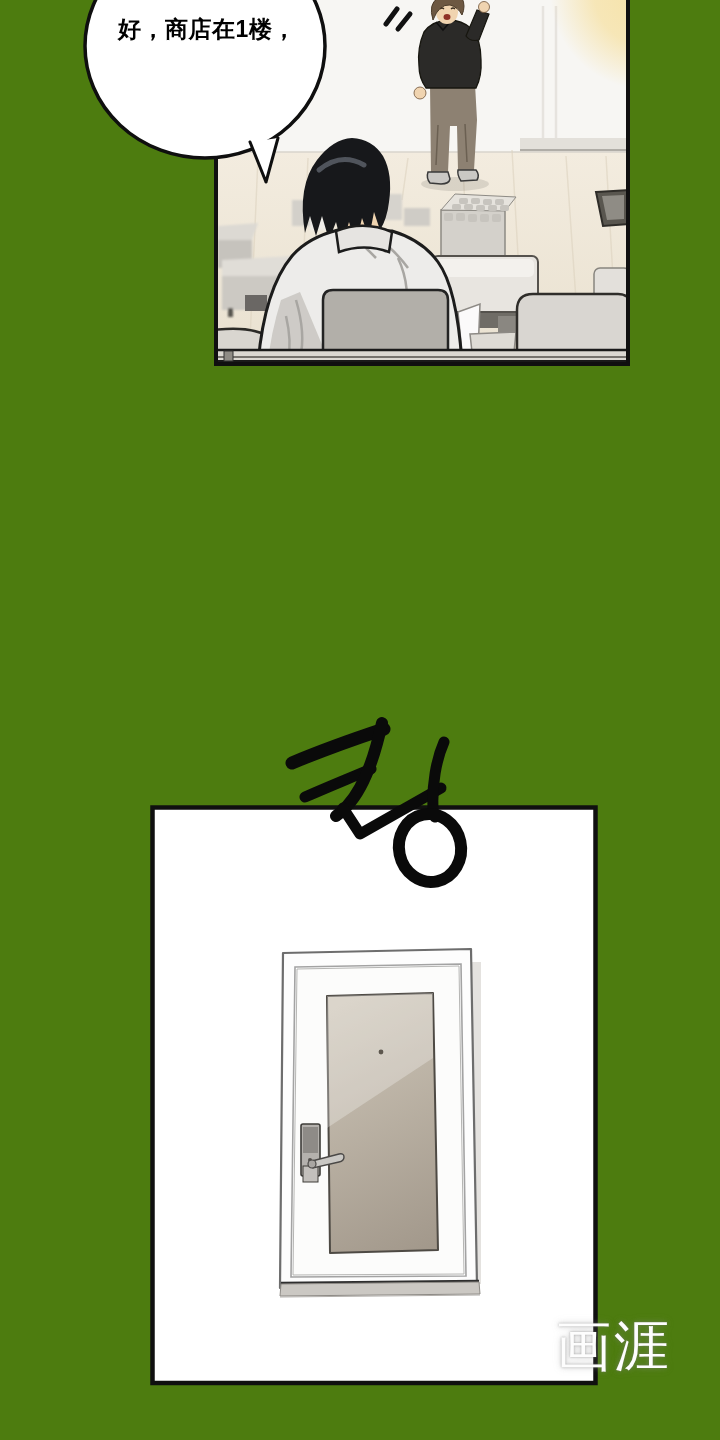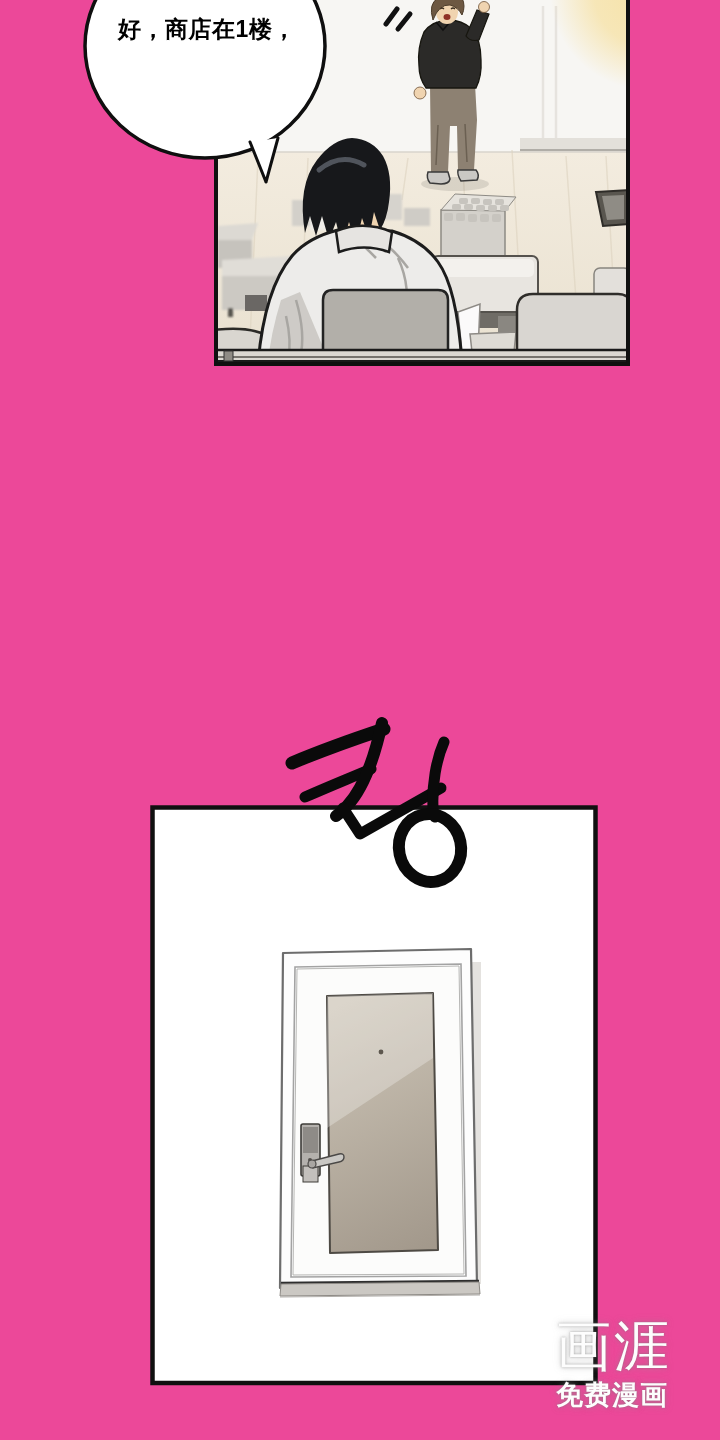--- a/index.html
+++ b/index.html
@@ -1,16 +1,16 @@
 <!DOCTYPE html>
 <html><head>
 <meta charset="utf-8">
 <style>
   html,body{margin:0;padding:0;background:#ffffff;}
-  .stage{position:relative;width:720px;height:1440px;background:#ec4899;overflow:hidden;
+  .stage{position:relative;width:720px;height:1440px;background:#4d7c0f;overflow:hidden;
          font-family:"Liberation Sans",sans-serif;}
   .stage svg.art{position:absolute;left:0;top:0;}
   .bubble-text{position:absolute;left:90px;top:14px;width:234px;text-align:center;
 ate    color:#141414;font-weight:700;font-size:23px;line-height:30px;letter-spacing:0.5px;}
   .bubble-text span{display:block;white-space:nowrap;}
   .watermark{position:absolute;left:556px;top:1316px;width:160px;color:#fdfdfd;
              text-align:left;z-index:6;
              text-shadow:0 0 2px rgba(110,110,110,.55),0 0 5px rgba(140,140,140,.35),0 0 9px rgba(160,160,160,.25);}
   .wm-logo{font-size:55px;line-height:60px;font-weight:400;letter-spacing:3px;}
   .wm-tag{font-size:27px;line-height:30px;font-weight:700;letter-spacing:1px;margin-top:4px;}
@@ -228,16 +228,15 @@
     </g>
   </g>
 </svg>
 
 <div class="bubble-text">
   <span>好，商店在1楼，</span>
 </div>
 
 <div class="watermark">
   <div class="wm-logo">画涯</div>
-  <div class="wm-tag">免费漫画</div>
 </div>
 
 </div>
 
 </body></html>

